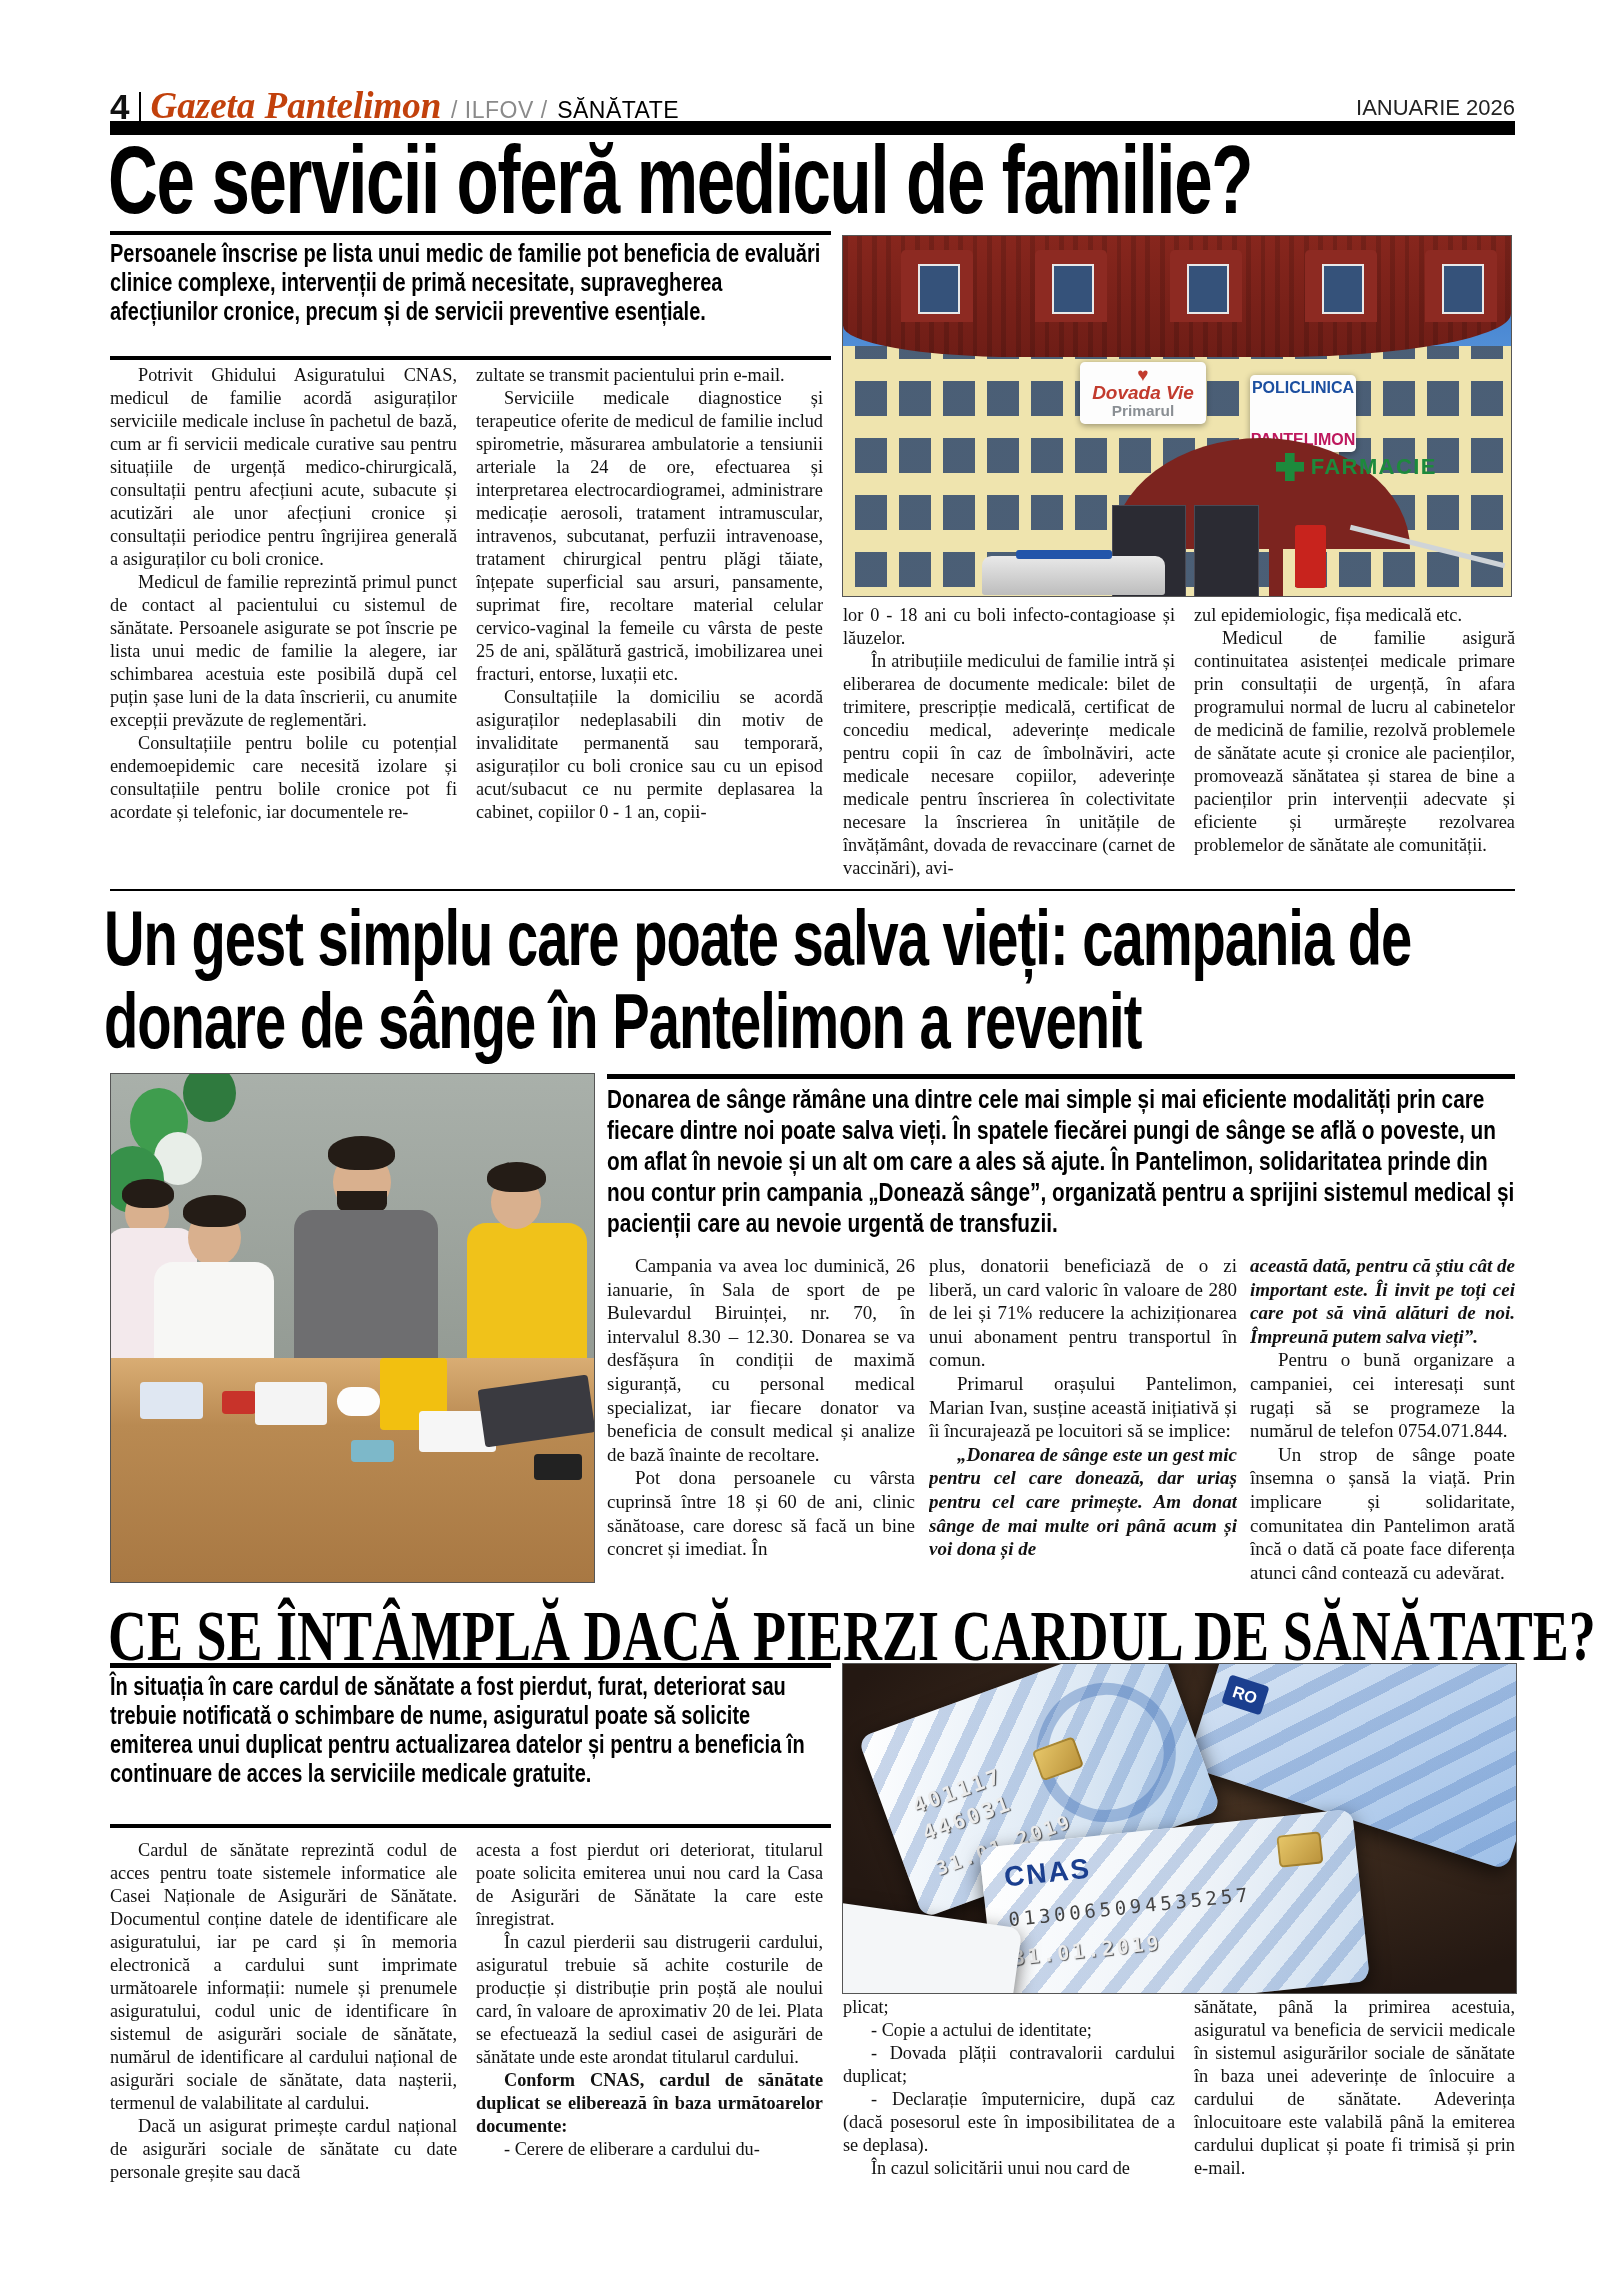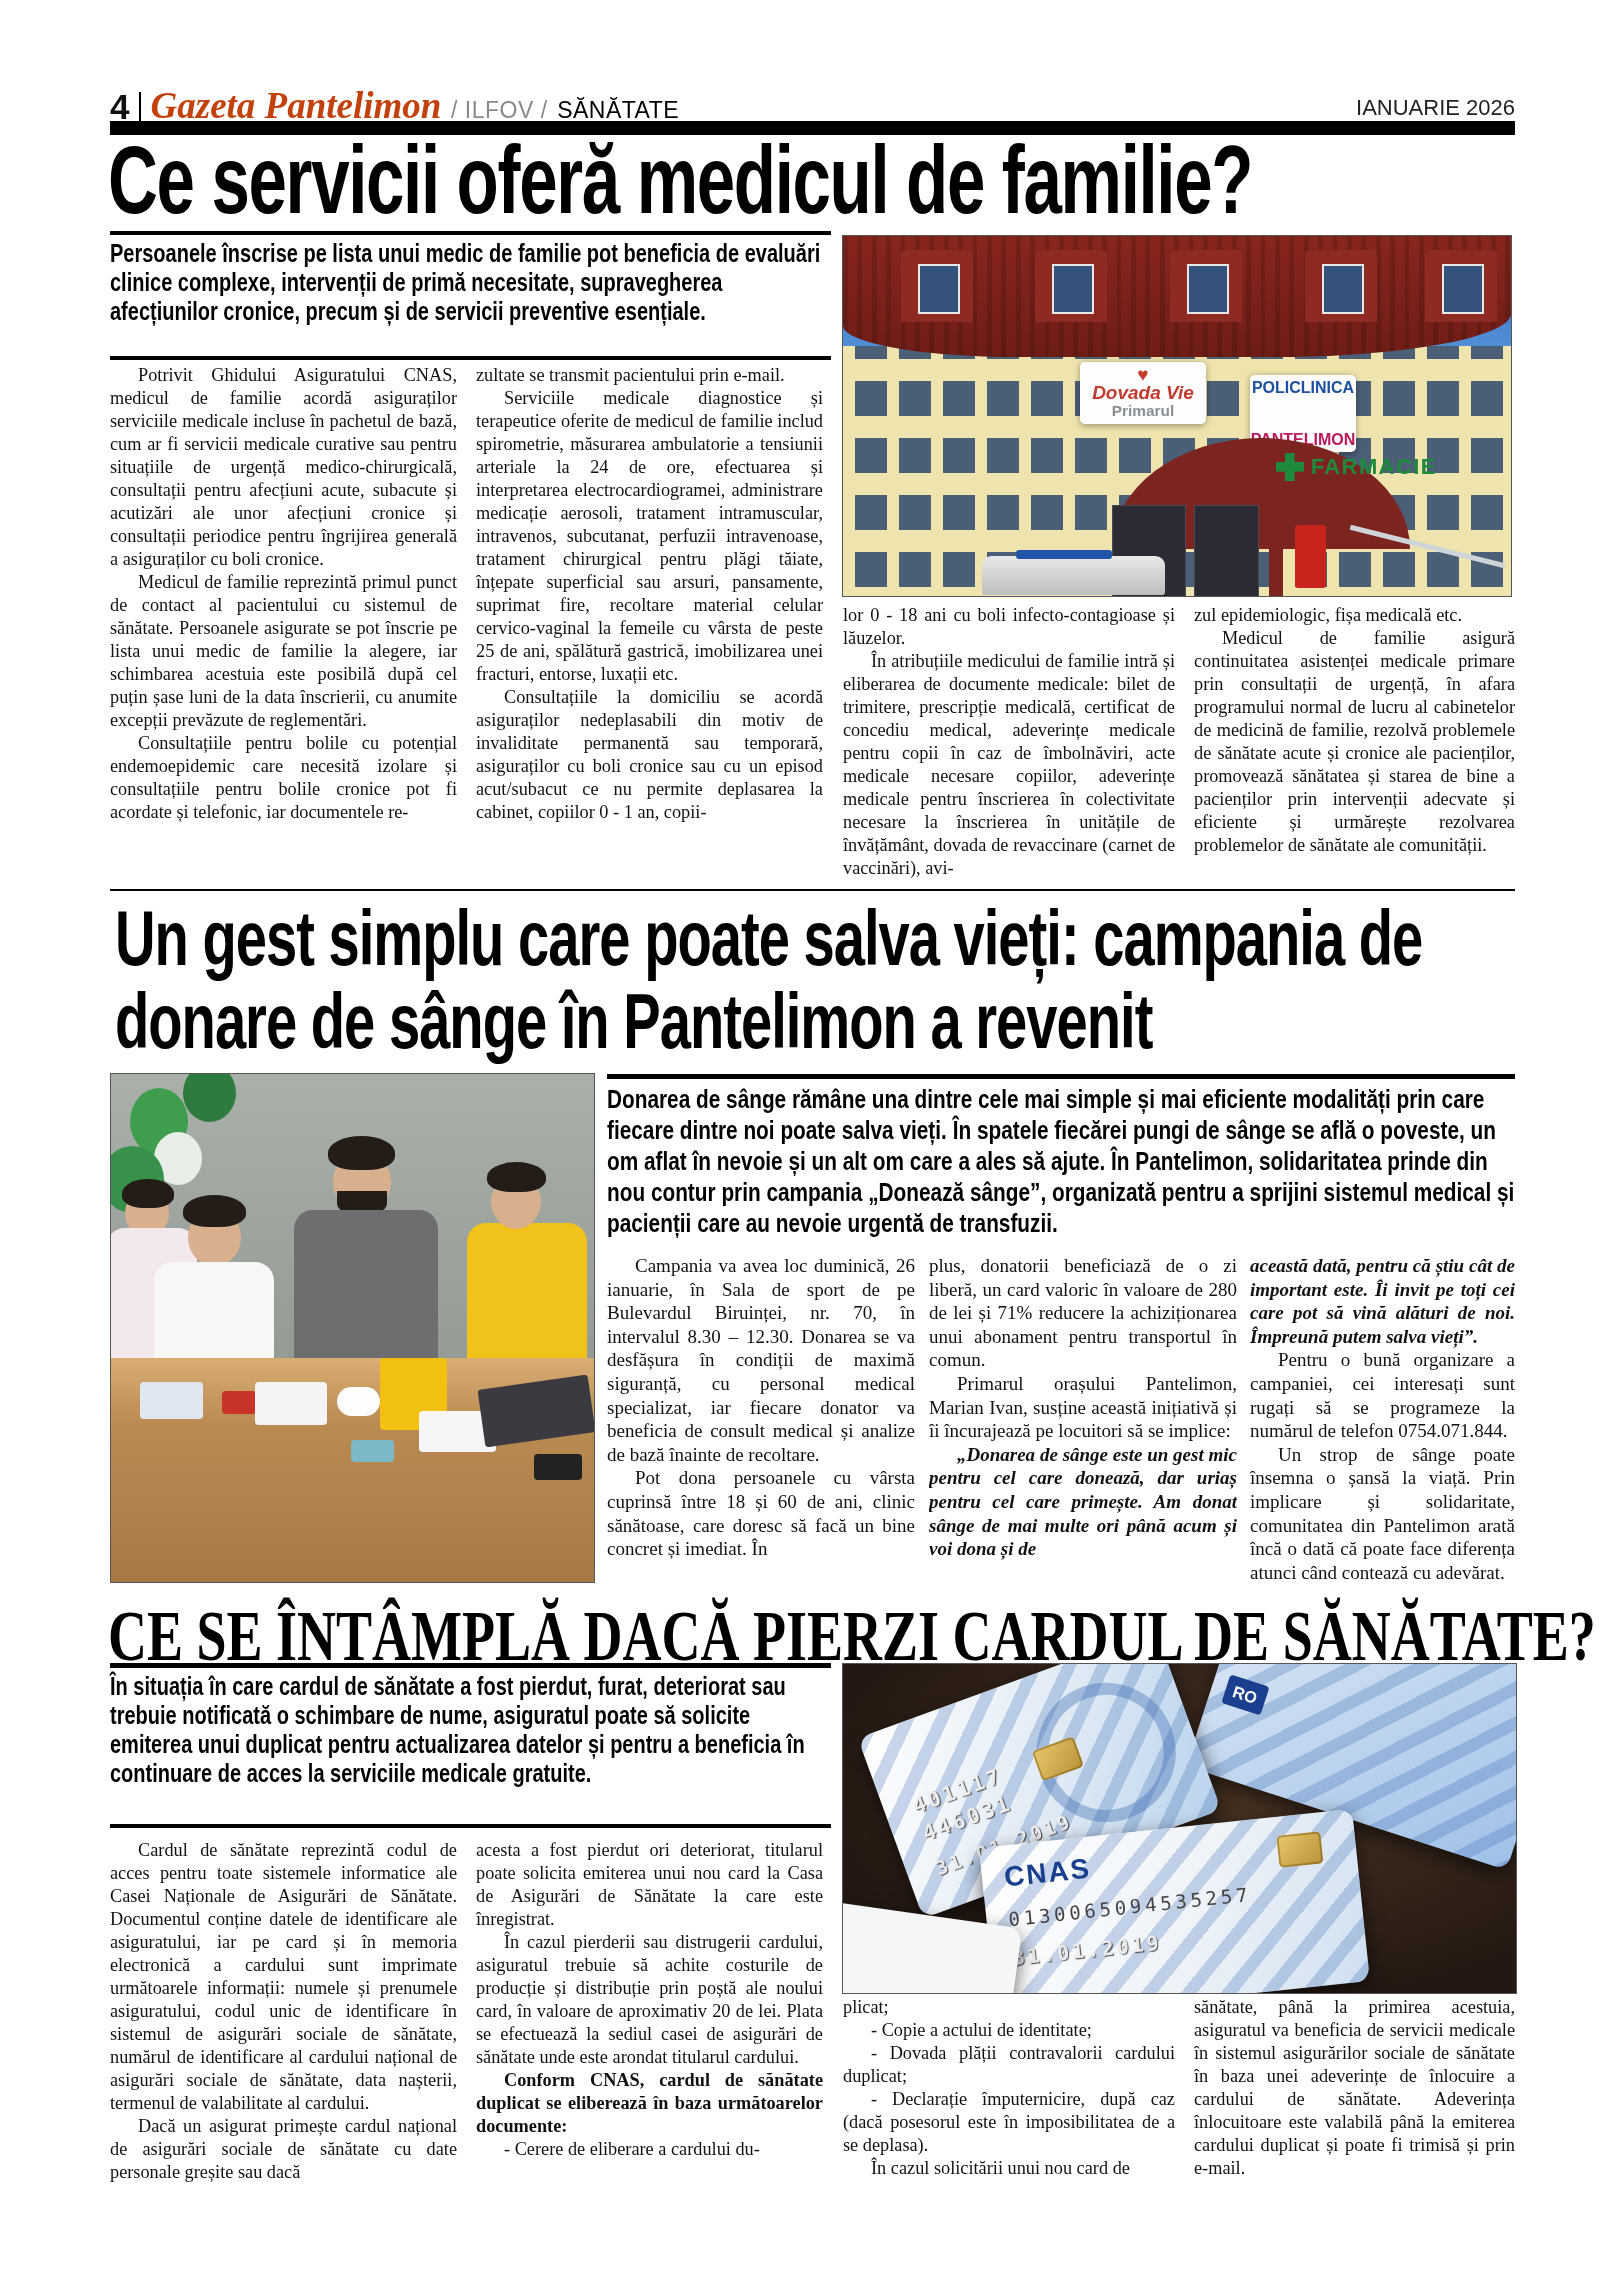--- a/index.html
+++ b/index.html
@@ -13,21 +13,21 @@
   .vdiv{width:1.9px;height:31px;background:#000;}
   .brand{font-family:"Liberation Serif",serif;font-style:italic;font-weight:700;font-size:37px;line-height:34px;color:#c2410c;}
   .region{font-family:"Liberation Sans",sans-serif;font-size:23px;line-height:25px;color:#8a8a8a;letter-spacing:0.5px;}
   .section{font-family:"Liberation Sans",sans-serif;font-size:23px;line-height:25px;color:#000;letter-spacing:0.5px;}
   .issue{position:absolute;right:104px;top:95px;font-family:"Liberation Sans",sans-serif;font-size:22px;color:#222;}
   
   .cx{transform-origin:left top;display:block;}
   .h1{left:108px;top:134px;width:1405px;}
   .h1 .cx{width:1950px;transform:scaleX(.72);font-family:"Liberation Sans",sans-serif;
           font-weight:800;font-size:96px;line-height:92px;letter-spacing:-1.9px;color:#000;}
-  .h2{left:115px;top:897px;width:1400px;}
+  .h2{left:104px;top:897px;width:1400px;}
   .h2 .cx{width:1943px;transform:scaleX(.72);font-family:"Liberation Sans",sans-serif;
           font-weight:800;font-size:78px;line-height:83px;letter-spacing:-1.4px;color:#000;}
   .h3{left:108px;top:1605px;width:1405px;}
   .h3 .cx{width:1874px;transform:scaleX(.75);font-family:"Liberation Serif",serif;
           font-weight:700;font-size:72px;line-height:62px;letter-spacing:0;color:#000;white-space:nowrap;}
   
   .lead{font-family:"Liberation Sans",sans-serif;font-weight:700;color:#000;}
   .lead .cx{transform:scaleX(.8);}
   .lead1{left:110px;top:239px;width:721px;}  .lead1 .cx{width:902px;font-size:25px;line-height:29px;}
   .lead2{left:607px;top:1084px;width:908px;} .lead2 .cx{width:1135px;font-size:26px;line-height:31px;}

